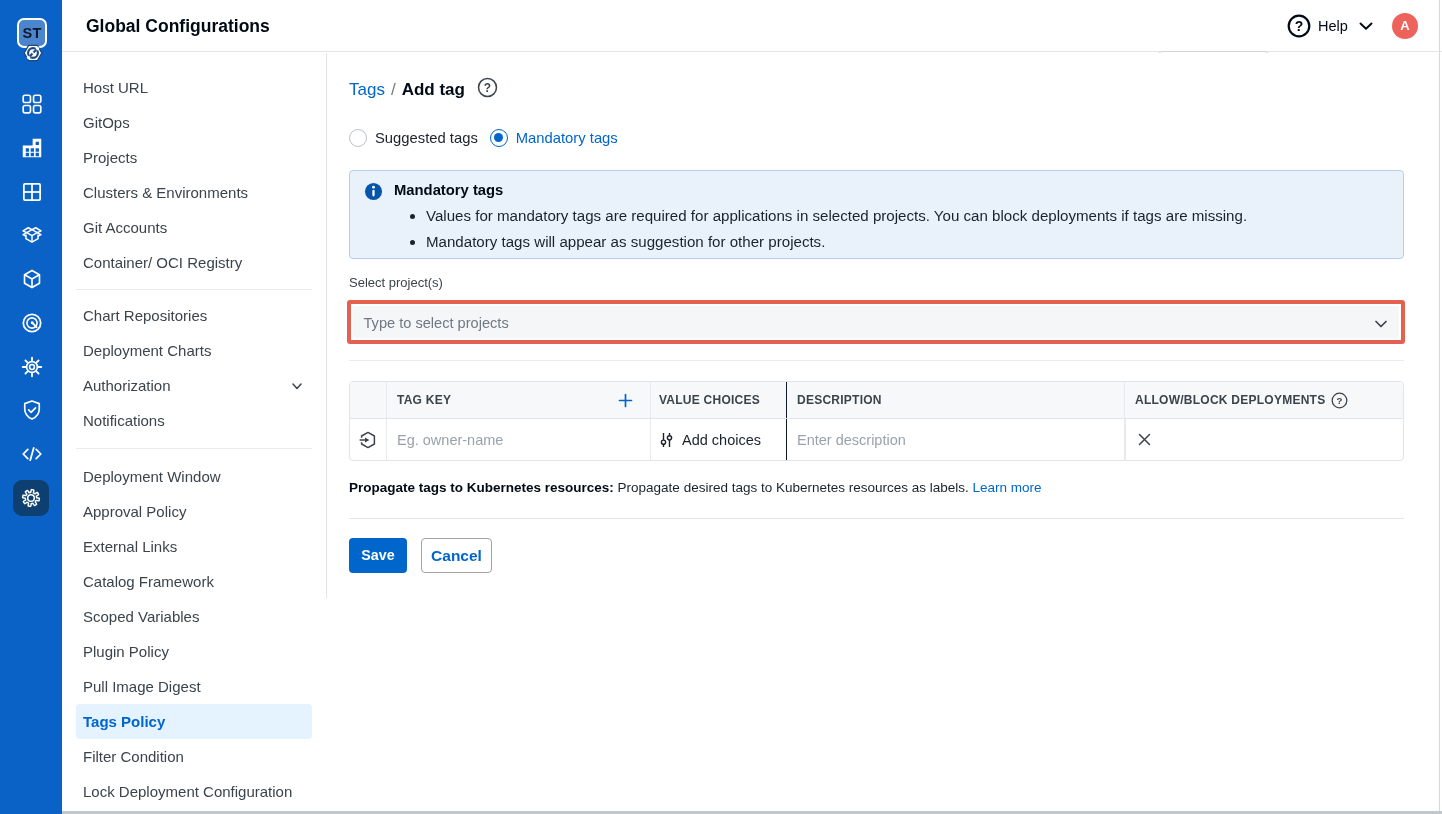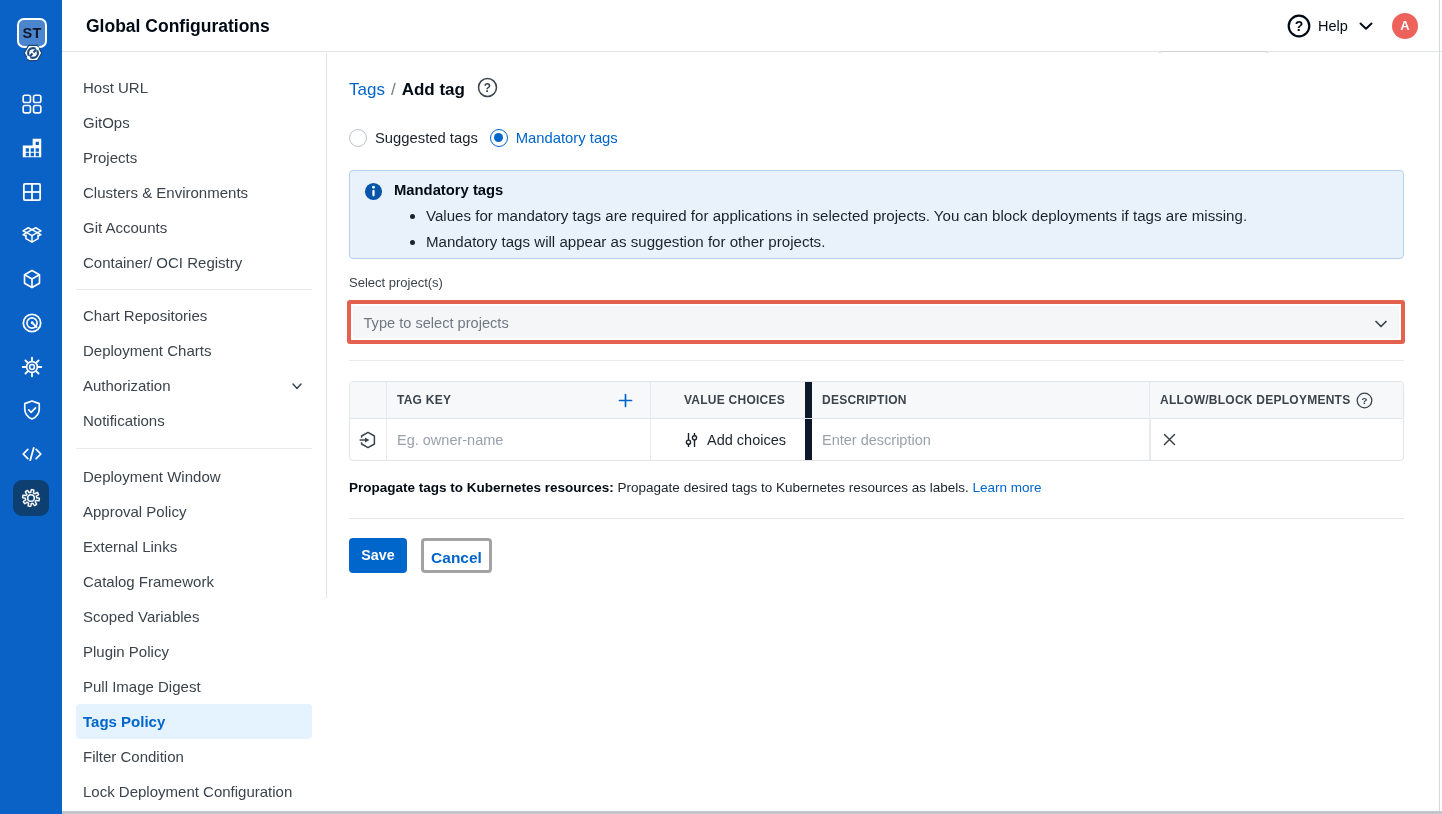--- a/index.html
+++ b/index.html
@@ -40,32 +40,32 @@
 .infobox li { font-size:15.1px; color:#1a222b; line-height:26px; }
 .lbl { position:absolute; left:0; top:222px; font-size:13px; color:#3b444c; }
 .selbox { position:absolute; left:-2.5px; top:246.5px; width:1058px; height:44px; border:4px solid #e4604f; border-radius:3px; background:#f5f6f8; box-shadow:inset 0 0 0 2px #fff; }
 .selbox .ph { position:absolute; left:13px; top:11px; font-size:14.6px; color:#6f7883; }
 .hline1 { position:absolute; left:0; top:307px; width:1055px; height:1px; background:#e9ebee; }
 .tagtable { position:absolute; left:0; top:328px; width:1055px; border:1px solid #e1e4e8; border-radius:4px; background:#fff; }
 .thead { display:flex; height:37px; background:#f7f8fa; border-bottom:1px solid #e1e4e8; border-radius:4px 4px 0 0; }
 .tbody { display:flex; height:41px; border-radius:0 0 4px 4px; }
 .c-ic { width:37px; border-right:1px solid #e8eaee; display:flex; align-items:center; justify-content:center; }
 .c-key { width:264px; border-right:1px solid #e8eaee; display:flex; align-items:center; padding:0 10px; }
-.c-val { width:136px; border-right:7px solid #0f172a; display:flex; align-items:center; padding:0 8px;margin-left:25px; }
+.c-val { width:136px; border-right:1px solid #0f172a; display:flex; align-items:center; padding:0 8px; }
 .c-desc { width:338px; border-right:1px solid #e8eaee; display:flex; align-items:center; padding:0 10px; }
 .c-ab { width:241px; display:flex; align-items:center; padding:0 10px; }
 .c-x { width:37px; border-left:1px solid #e8eaee; display:flex; align-items:center; justify-content:center; }
 .th { font-size:12px; font-weight:bold; color:#3b444c; letter-spacing:0.25px; }
 .ph2 { font-size:14.5px; color:#99a2ab; }
 .prop { position:absolute; left:0; top:427px; font-size:13.5px; color:#1a222b; }
 .prop b { color:#000a14; }
 .prop a { color:#0066cc; text-decoration:none; }
 .hline2 { position:absolute; left:0; top:464.5px; width:1055px; height:1px; background:#e4e6e9; }
 .btn-save { position:absolute; left:0; top:485px; width:58px; height:35px; background:#0066cc; border-radius:4px; color:#fff; font-size:14.3px; font-weight:bold; text-align:center; line-height:35px; }
-.btn-cancel { position:absolute; left:72px; top:485px; width:71px; height:35px; background:#fff; border:3px solid #a3a3a3; border-radius:4px; color:#0066cc; font-size:15.5px; font-weight:bold; text-align:center; line-height:33px; }
+.btn-cancel { position:absolute; left:72px; top:485px; width:71px; height:35px; background:#fff; border:1px solid #a3a3a3; border-radius:4px; color:#0066cc; font-size:15.5px; font-weight:bold; text-align:center; line-height:33px; }
 </style>
 </head>
 <body>
 <div class="rail">
   <div class="logo-sq">ST</div>
   <svg class="dt-mark" width="20" height="20" viewBox="0 0 20 20">
     <path d="M1.2 10 L5.6 2.4 H14.4 L18.8 10 L14.4 17.6 H5.6 Z" fill="#fff" stroke="#1c4a7e" stroke-width="1.3"></path>
     <circle cx="10" cy="10" r="4.9" fill="none" stroke="#1c4a7e" stroke-width="2.2"></circle>
     <line x1="4.4" y1="15.6" x2="15.6" y2="4.4" stroke="#fff" stroke-width="2.2"></line>
     <line x1="6.6" y1="13.4" x2="9.5" y2="10.5" stroke="#1c4a7e" stroke-width="2.1"></line>

